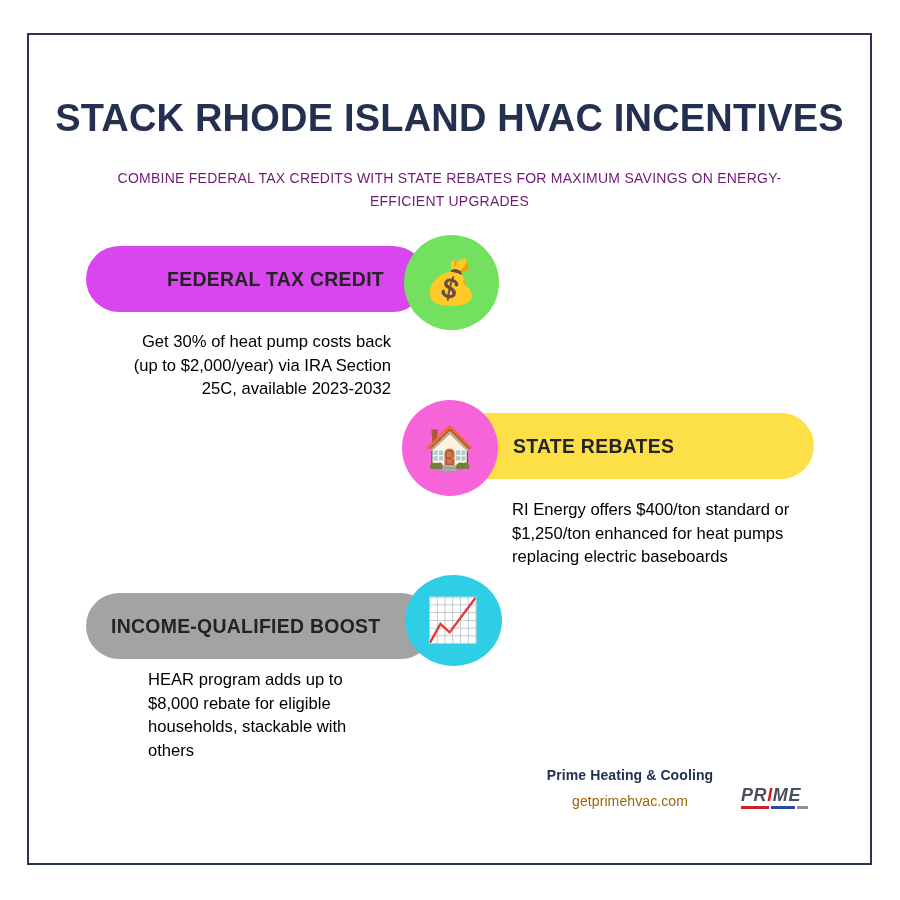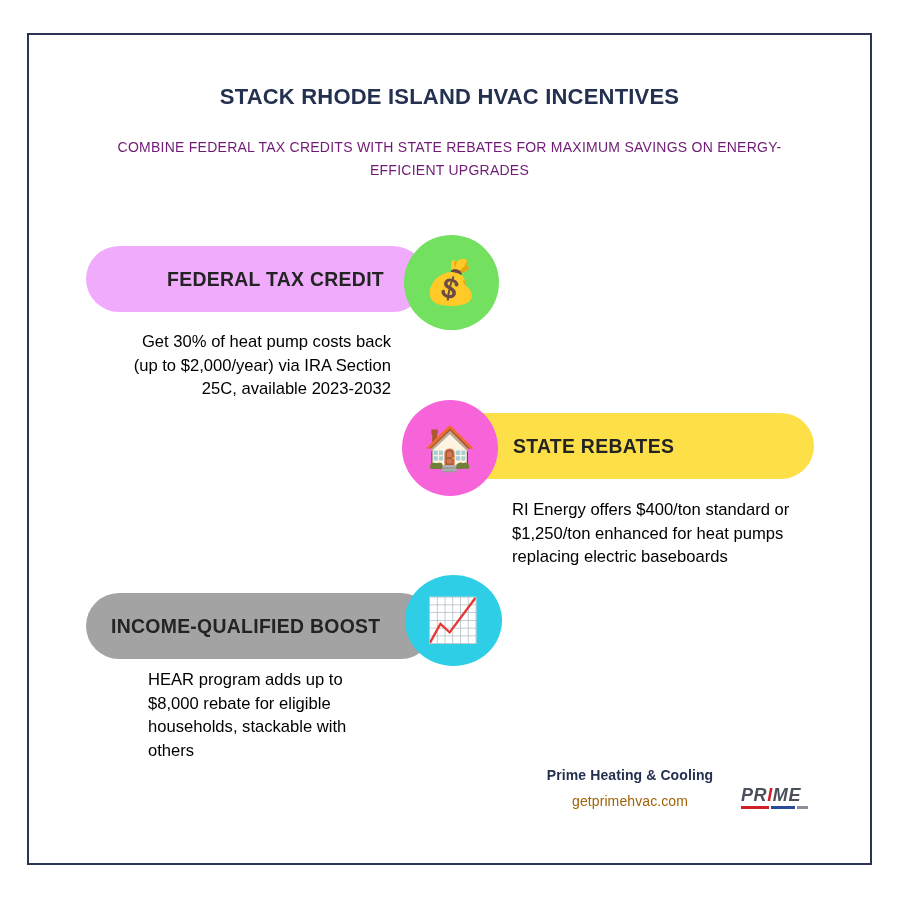--- a/index.html
+++ b/index.html
@@ -36,26 +36,26 @@
 
   
   .header {
     position: absolute;
     left: 27px;
     top: 80px;
     width: 845px;
     text-align: center;
   }
   .title {
-    font-size: 22px;
+    font-size: 38px;
     font-weight: 700;
     letter-spacing: 0.2px;
     color: #24304f;
     line-height: 1.18;
-    margin: 4px;
+    margin: 16px;
     white-space: nowrap;
   }
   .subtitle {
     margin: 26px auto 0 auto;
     width: 690px;
     font-size: 14px;
     font-weight: 400;
     letter-spacing: 0.25px;
     color: #701a75;
     line-height: 1.62;
@@ -96,21 +96,21 @@
     position: absolute;
     font-size: 16.6px;
     line-height: 1.42;
     color: #000000;
     font-weight: 400;
   }
 
   
   #card-federal .pill {
     left: 86px; top: 246px; width: 340px;
-    background: #f0abfc;
+    background: #d946ef;
     justify-content: flex-end;
     padding-right: 42px;
   }
   #card-federal .badge {
     left: 404px; top: 235px; width: 95px; height: 95px;
     background: #74e060;
   }
   #card-federal .body-text {
     left: 119px; top: 330px; width: 272px;
     text-align: right;

